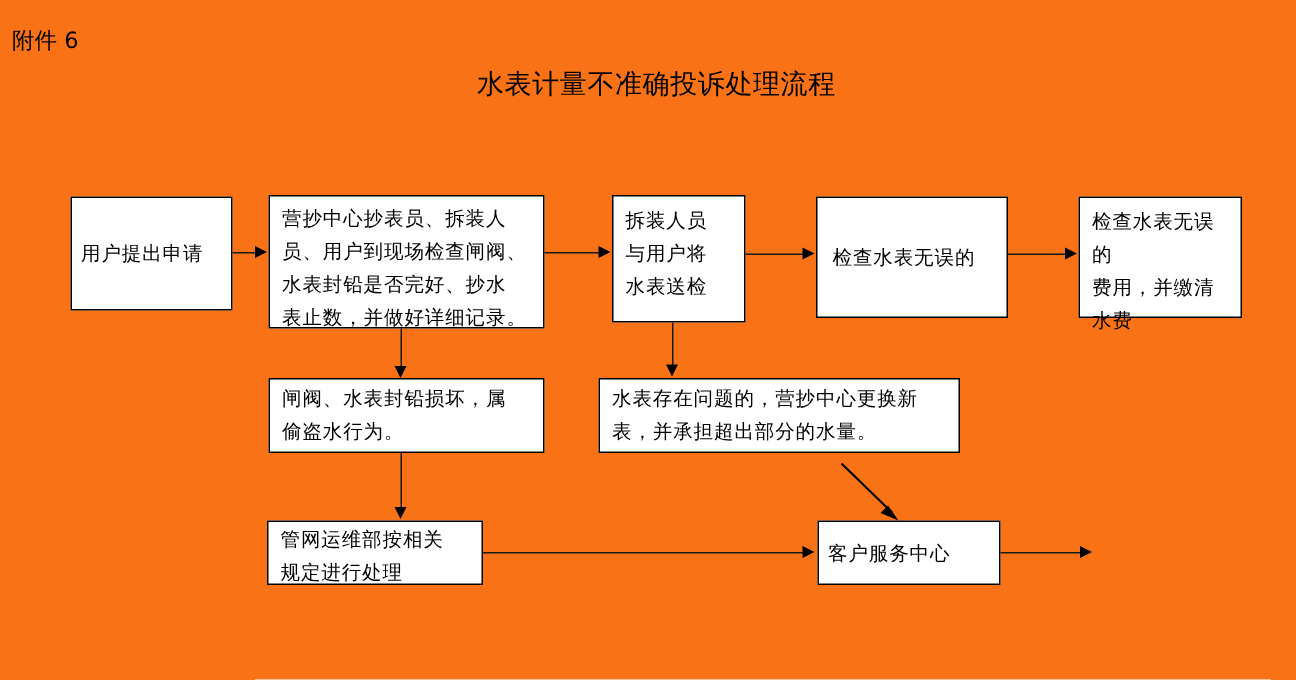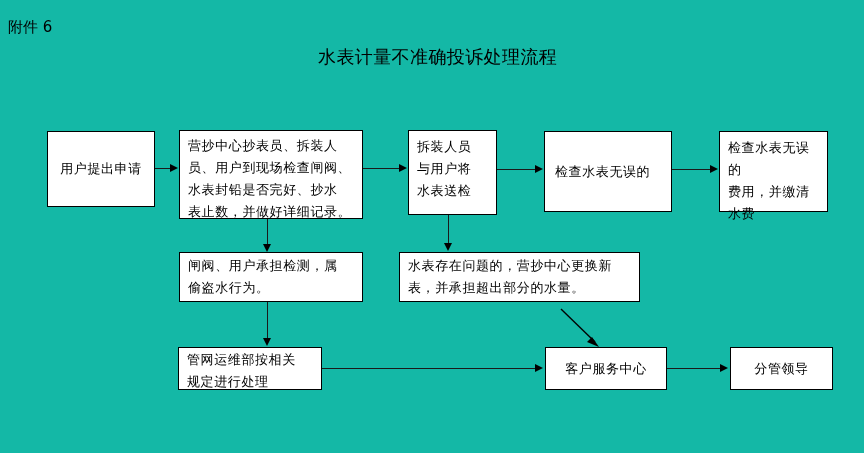--- a/index.html
+++ b/index.html
@@ -4,21 +4,21 @@
 <style>
   html, body {
     margin: 0;
     padding: 0;
     background: #ffffff;
   }
   #page {
     position: relative;
     width: 864px;
     height: 453px;
-    background: #14b8a6;
+    background: #f97316;
     overflow: hidden;
     font-family: "DejaVu Sans", sans-serif;
     color: #000000;
   }
   .attachment-label {
     position: absolute;
     left: 8px;
     top: 18px;
     font-family: "DejaVu Sans", sans-serif;
     font-size: 15px;
@@ -48,21 +48,21 @@
     line-height: 22px;
     color: #000000;
   }
   .node .txt {
     display: block;
     width: 100%;
     white-space: pre-line;
     letter-spacing: 0.6px;
     font-family: Liberation Serif, serif;
   }
-  .node.center .txt { text-align: center; }
+  .node.center .txt { text-align: left; }
   .node.left   .txt { text-align: left; }
 
   
   #n1 { left: 47px;  top: 131px; width: 108px; height: 76px;  padding: 0 6px; }
   #n2 { left: 179px; top: 130px; width: 184px; height: 89px;  padding: 4px 8px; align-items: flex-start; }
   #n3 { left: 408px; top: 130px; width: 89px;  height: 85px;  padding: 5px 8px; align-items: flex-start; }
   #n4 { left: 544px; top: 131px; width: 128px; height: 81px;  padding: 0 10px; }
   #n5 { left: 719px; top: 131px; width: 109px; height: 81px;  padding: 5px 8px; align-items: flex-start; }
   #n6 { left: 179px; top: 252px; width: 184px; height: 50px;  padding: 2px 8px; align-items: flex-start; }
   #n7 { left: 399px; top: 252px; width: 241px; height: 50px;  padding: 2px 8px; align-items: flex-start; }
@@ -130,41 +130,38 @@
 水表送检</span>
   </div>
 
   <div class="node left" id="n5">
     <span class="txt">检查水表无误的
 费用，并缴清
 水费</span>
   </div>
 
   <div class="node left" id="n6">
-    <span class="txt">闸阀、用户承担检测，属
+    <span class="txt">闸阀、水表封铅损坏，属
 偷盗水行为。</span>
   </div>
 
   <div class="node left" id="n7">
     <span class="txt">水表存在问题的，营抄中心更换新
 表，并承担超出部分的水量。</span>
   </div>
 
   <div class="node left" id="n8">
     <span class="txt">管网运维部按相关
 规定进行处理</span>
   </div>
 
   <div class="node center" id="n9">
     <span class="txt">客户服务中心</span>
   </div>
 
-  <div class="node center" id="n10">
-    <span class="txt">分管领导</span>
-  </div>
 
   <div class="hline" style="left:155px; top:168px; width:16px;"></div>
   <div class="arrow-right" style="left:170px; top:163.5px;"></div>
 
   <div class="hline" style="left:363px; top:168px; width:37px;"></div>
   <div class="arrow-right" style="left:399px; top:163.5px;"></div>
 
   <div class="hline" style="left:497px; top:169px; width:39px;"></div>
   <div class="arrow-right" style="left:535px; top:164.5px;"></div>
 

